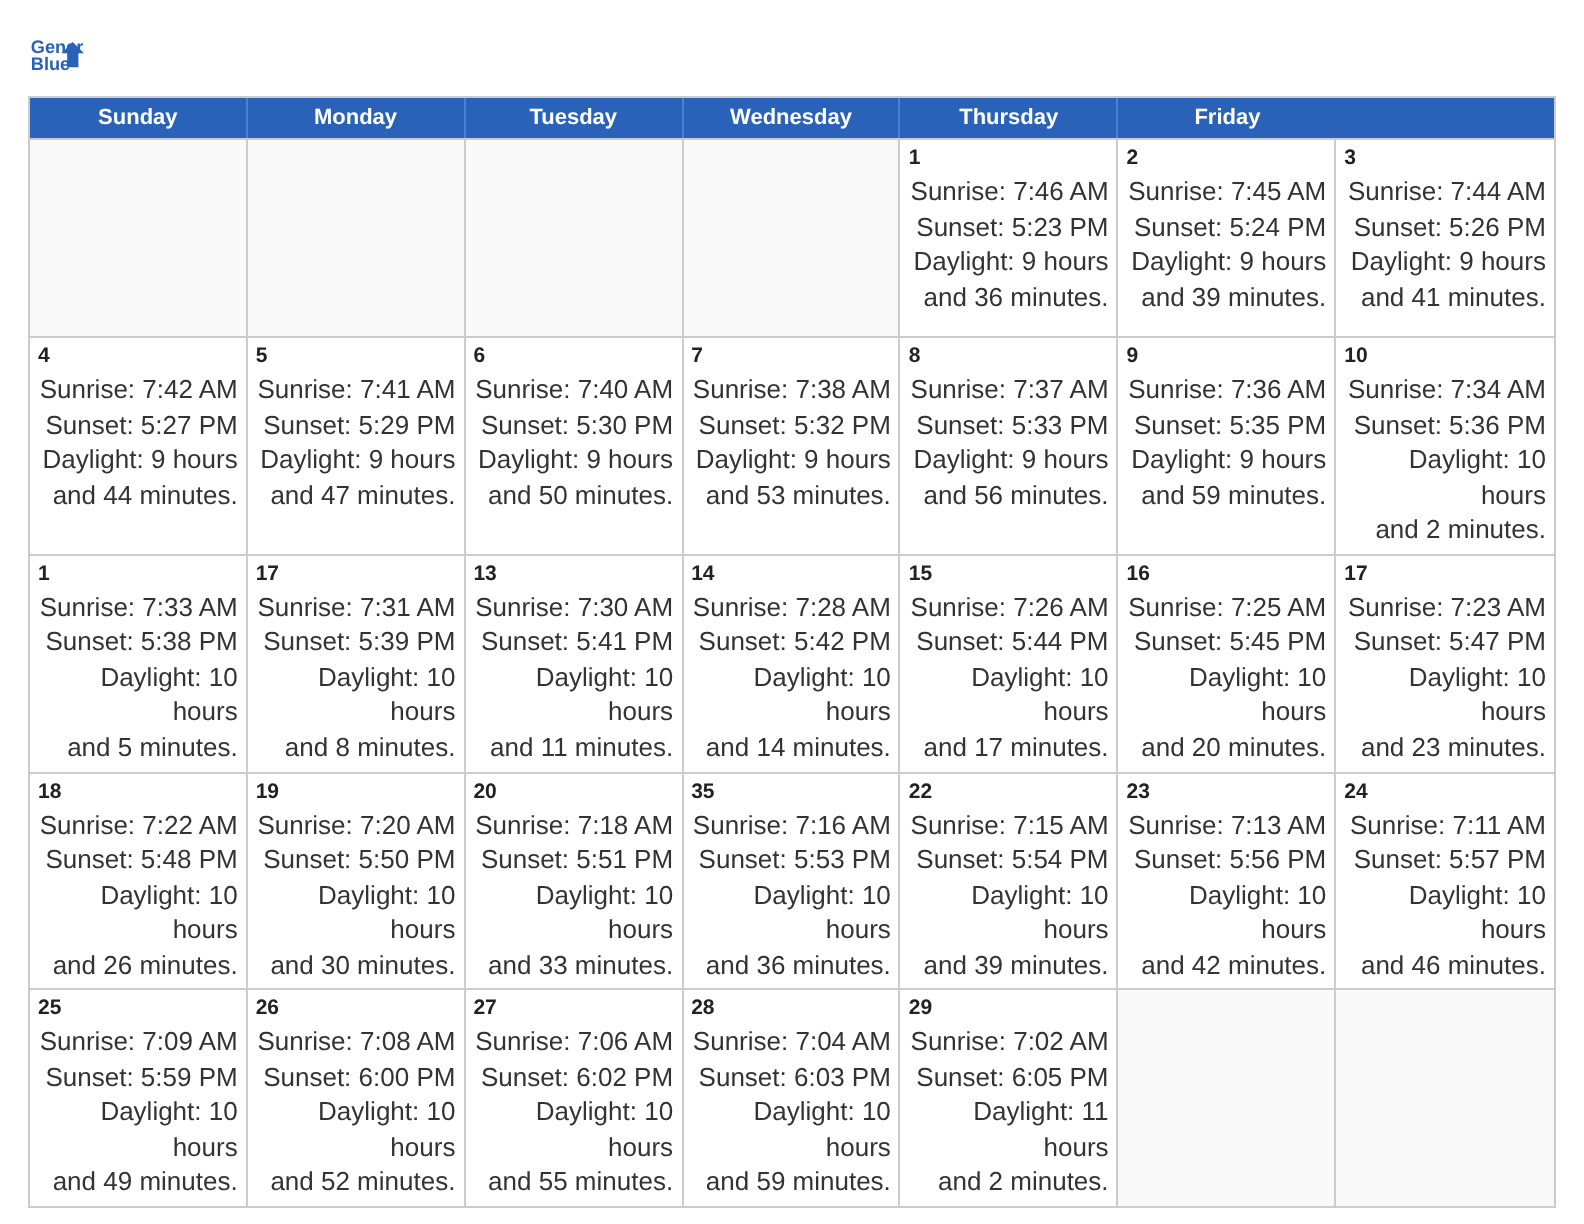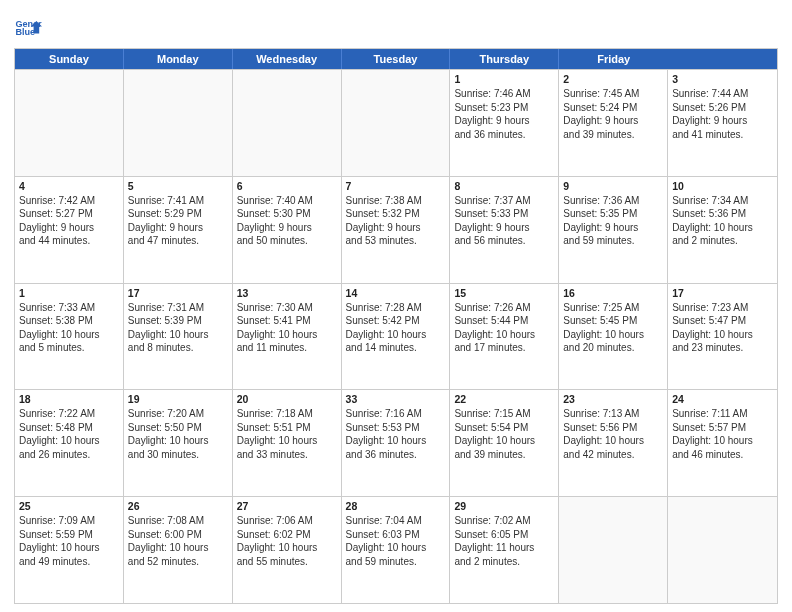--- a/index.html
+++ b/index.html
@@ -90,23 +90,24 @@
     .cal-cell:last-child { border-right: none; }
     .cal-cell.empty { background: #f9f9f9; }
     .day-num {
       font-weight: bold;
       font-size: 10.5px;
       color: #222;
       margin-bottom: 2px;
       display: block;
     }
     .cell-info {
-      font-size: 10px;
+      font-size: 13px;
       color: #333;
       line-height: 1.35;
+      text-align: right;
     }
   </style>
 </head>
 <body>
 
 <div class="page">
   <div class="header">
     <div class="logo">
       <svg class="logo-icon" viewBox="0 0 40 40">
         <text x="2" y="18" font-size="13" font-weight="bold" fill="#2962b8" font-family="Arial">General</text>
@@ -117,22 +118,22 @@
     <div class="title-block">
       <div class="month-title"></div>
       <div class="location-title"></div>
     </div>
   </div>
 
   <div class="calendar">
     <div class="cal-header" id="cal-header">
         <div class="cal-header-cell">Sunday</div>
         <div class="cal-header-cell">Monday</div>
+        <div class="cal-header-cell">Tuesday</div>
         <div class="cal-header-cell">Wednesday</div>
-        <div class="cal-header-cell">Tuesday</div>
         <div class="cal-header-cell">Thursday</div>
         <div class="cal-header-cell">Friday</div>
       </div>
     <div class="cal-body" id="cal-body">
         <div class="cal-row">
           <div class="cal-cell empty"></div>
           <div class="cal-cell empty"></div>
           <div class="cal-cell empty"></div>
           <div class="cal-cell empty"></div>
           <div class="cal-cell">
@@ -215,21 +216,21 @@
           </div>
           <div class="cal-cell">
             <span class="day-num">19</span>
             <div class="cell-info">Sunrise: 7:20 AM<br>Sunset: 5:50 PM<br>Daylight: 10 hours<br>and 30 minutes.</div>
           </div>
           <div class="cal-cell">
             <span class="day-num">20</span>
             <div class="cell-info">Sunrise: 7:18 AM<br>Sunset: 5:51 PM<br>Daylight: 10 hours<br>and 33 minutes.</div>
           </div>
           <div class="cal-cell">
-            <span class="day-num">33</span>
+            <span class="day-num">35</span>
             <div class="cell-info">Sunrise: 7:16 AM<br>Sunset: 5:53 PM<br>Daylight: 10 hours<br>and 36 minutes.</div>
           </div>
           <div class="cal-cell">
             <span class="day-num">22</span>
             <div class="cell-info">Sunrise: 7:15 AM<br>Sunset: 5:54 PM<br>Daylight: 10 hours<br>and 39 minutes.</div>
           </div>
           <div class="cal-cell">
             <span class="day-num">23</span>
             <div class="cell-info">Sunrise: 7:13 AM<br>Sunset: 5:56 PM<br>Daylight: 10 hours<br>and 42 minutes.</div>
           </div>

